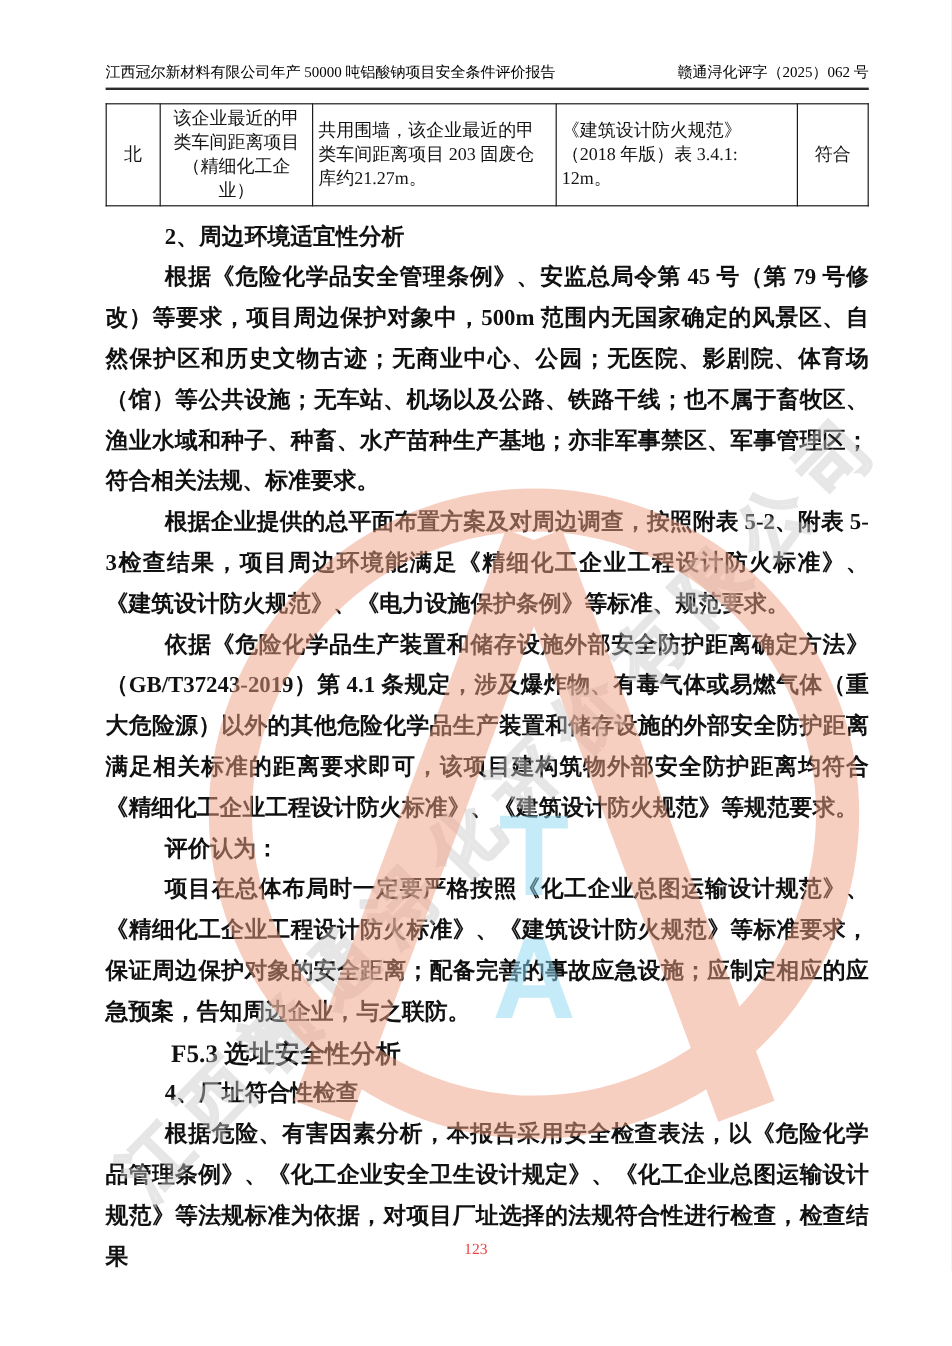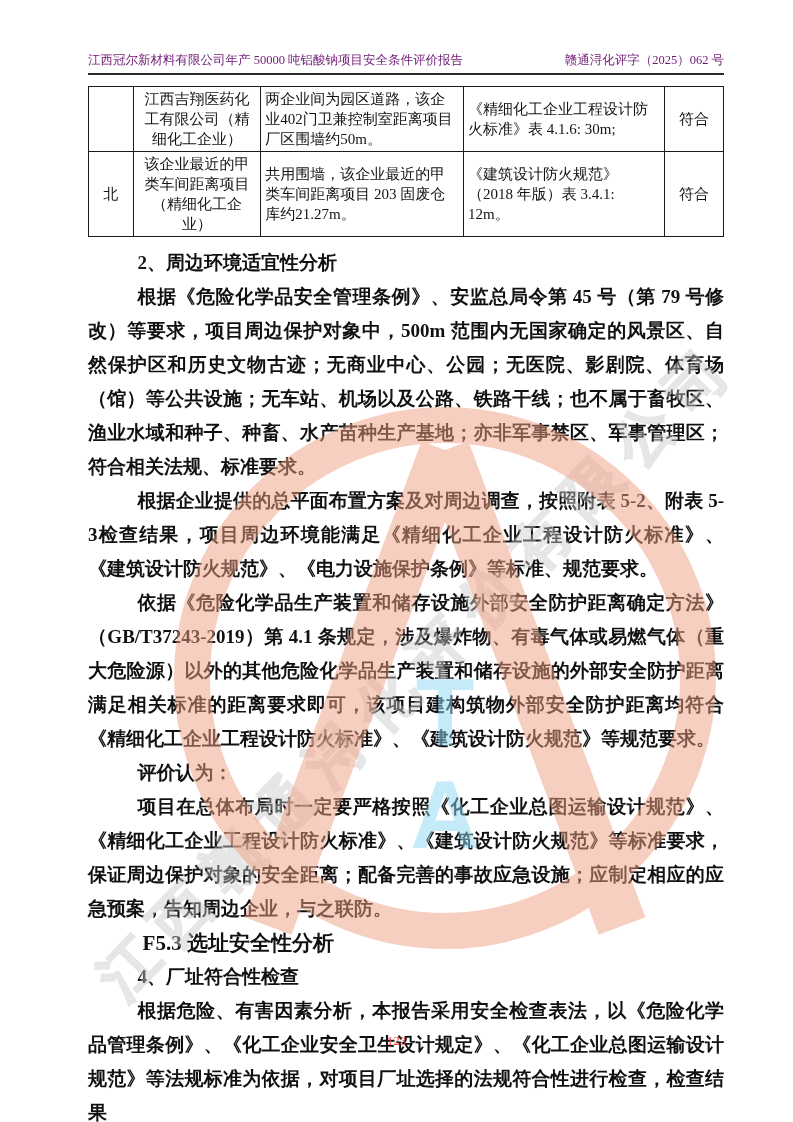--- a/index.html
+++ b/index.html
@@ -5,21 +5,21 @@
   html,body{margin:0;padding:0;background:#e8e8e8;}
   .page{
     position:relative; width:793px; height:1122px; margin:0 auto;
     background:#ffffff; overflow:hidden;
     font-family:"Liberation Serif","DejaVu Serif",serif; color:#111;
   }
   .content{position:absolute; left:88px; top:52px; width:636px; z-index:1;}
   .doc-header{
     display:flex; justify-content:space-between; align-items:flex-end;
     font-size:12.5px; line-height:16px; padding-bottom:5px;
-    border-bottom:2px solid #2b2b2b; color:#701a75;
+    border-bottom:2px solid #2b2b2b; color:#000000;
   }
   .doc-header .hl{max-width:430px;}
   table.cmp{width:100%; border-collapse:collapse; margin-top:11px; font-size:15px;}
   table.cmp td{
     border:1.5px solid #1c1c1c; padding:2px 4px; line-height:20px;
     vertical-align:middle; color:#131313;
   }
   td.c-dir{width:37px; text-align:center;}
   td.c-name{width:124px; text-align:center;}
   td.c-desc{width:202px; text-align:left;}
@@ -64,27 +64,20 @@
   <div class="content">
 
     <div class="doc-header">
       <span class="hl">江西冠尔新材料有限公司年产 50000 吨铝酸钠项目安全条件评价报告</span>
       <span>赣通浔化评字（2025）062 号</span>
     </div>
 
     <table class="cmp">
       <tbody>
         <tr>
-          <td class="c-dir"></td>
-          <td class="c-name">江西吉翔医药化工有限公司（精细化工企业）</td>
-          <td class="c-desc">两企业间为园区道路，该企业402门卫兼控制室距离项目厂区围墙约50m。</td>
-          <td class="c-std">《精细化工企业工程设计防火标准》表 4.1.6: 30m;</td>
-          <td class="c-res">符合</td>
-        </tr>
-        <tr>
           <td class="c-dir">北</td>
           <td class="c-name">该企业最近的甲类车间距离项目（精细化工企业）</td>
           <td class="c-desc">共用围墙，该企业最近的甲类车间距离项目 203 固废仓库约21.27m。</td>
           <td class="c-std">《建筑设计防火规范》（2018 年版）表 3.4.1: 12m。</td>
           <td class="c-res">符合</td>
         </tr>
       </tbody>
     </table>
 
     <div class="body-text">

